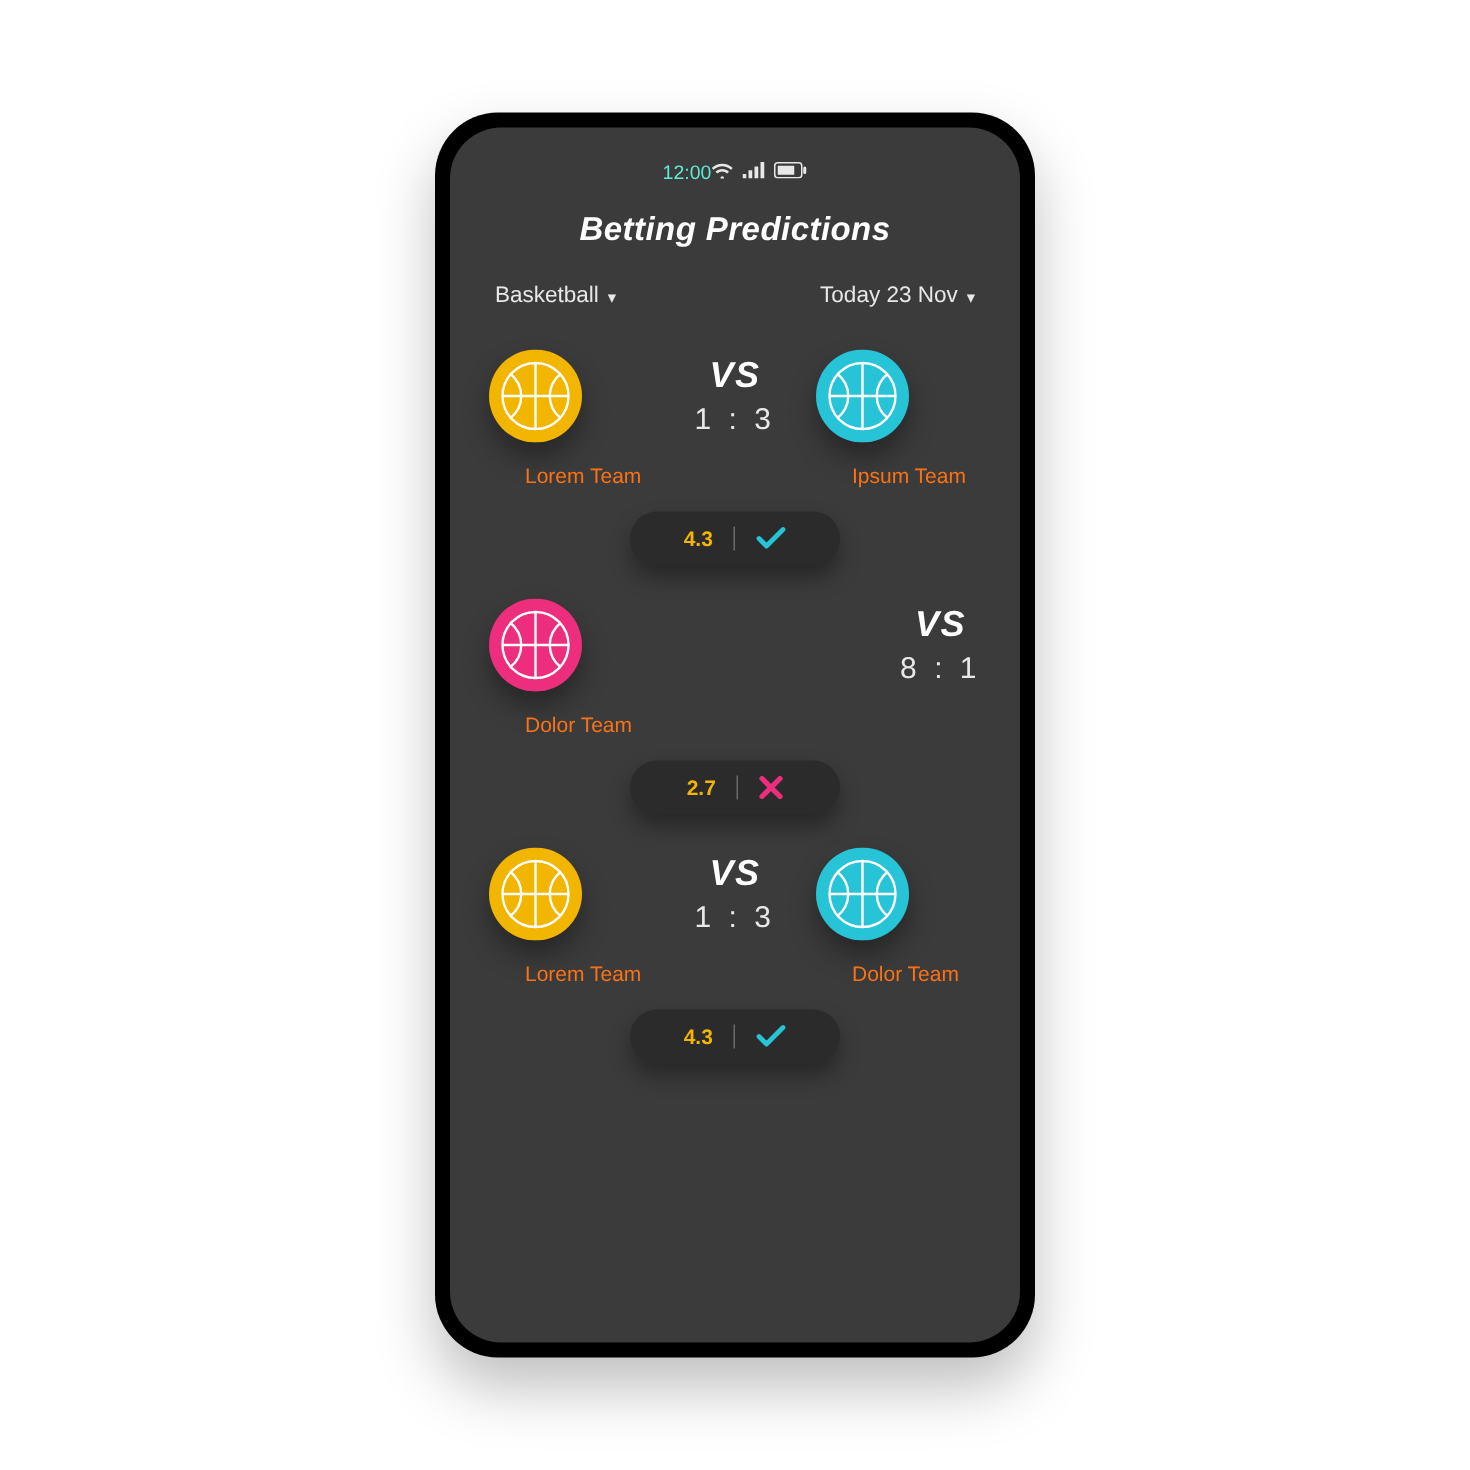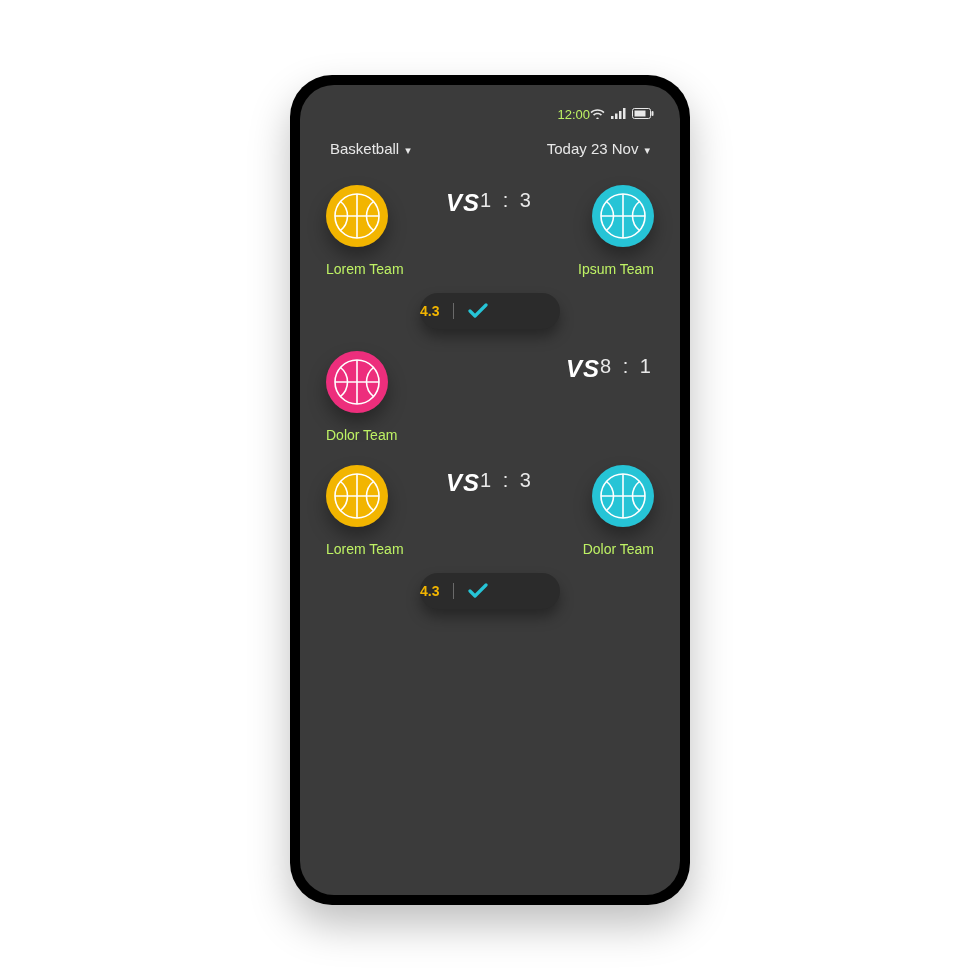--- a/index.html
+++ b/index.html
@@ -24,25 +24,25 @@
     width: 100%;
     height: 100%;
     background: #3b3b3b;
     border-radius: 34px;
     padding: 22px 26px;
     color: #fff;
     overflow: hidden;
   }
   .status-bar {
     display: flex;
-    justify-content: flex-end;
+    justify-content: center;
     align-items: center;
     font-size: 13px;
     font-weight: 500;
-    color: #bef264;
+    color: #5eead4;
     margin-bottom: 18px;
   }
   .status-icons { display: flex; gap: 6px; align-items: center; }
   .title {
     text-align: center;
     font-size: 22px;
     font-weight: 800;
     font-style: italic;
     letter-spacing: 0.3px;
     margin-bottom: 22px;
@@ -64,37 +64,37 @@
     display: flex;
     justify-content: space-between;
     align-items: flex-start;
   }
   .team {
     display: flex;
     flex-direction: column;
     align-items: center;
     width: 110px;
   }
-  .team.right { align-items: flex-end; text-align: right; }
+  .team.right { align-items: flex-start; text-align: right; }
   .team.left { align-items: flex-start; text-align: left; }
   .ball {
     width: 62px;
     height: 62px;
     border-radius: 50%;
     display: flex;
     align-items: center;
     justify-content: center;
     box-shadow: 0 10px 18px rgba(0,0,0,0.35);
     margin-bottom: 14px;
   }
-  .team-name { font-size: 14px; color: #bef264; }
+  .team-name { font-size: 14px; color: #f97316; margin-left: 24px; }
   .center {
     display: flex;
-    flex-direction: row;
-    align-items: flex-start;
+    flex-direction: column;
+    align-items: center;
     padding-top: 4px;
   }
   .vs {
     font-size: 24px;
     font-weight: 800;
     font-style: italic;
     letter-spacing: 1px;
     margin-bottom: 4px;
   }
   .score {
@@ -103,21 +103,21 @@
     color: #e8e8e8;
   }
   .pill {
     width: 140px;
     height: 36px;
     background: #2b2b2b;
     border-radius: 20px;
     margin: 16px auto 0;
     display: flex;
     align-items: center;
-    justify-content: flex-start;
+    justify-content: center;
     gap: 14px;
     box-shadow: 0 8px 14px rgba(0,0,0,0.35);
     cursor: pointer;
   }
   .odds { color: #f2b500; font-size: 14px; font-weight: 600; }
   .sep { width: 1px; height: 16px; background: #6a6a6a; }
   .result-icon { display: flex; align-items: center; }
 </style>
 </head>
 <body>
@@ -144,20 +144,21 @@
         <span>
           <svg width="22" height="11" viewBox="0 0 22 11">
               <rect x="0.5" y="0.5" width="18" height="10" rx="2" stroke="#e8e8e8" fill="none"></rect>
               <rect x="2.5" y="2.5" width="11" height="6" fill="#e8e8e8"></rect>
               <rect x="19.5" y="3" width="2" height="5" rx="1" fill="#e8e8e8"></rect>
             </svg>
         </span>
       </div>
     </div>
 
+    <div class="title">Betting Predictions</div>
 
     <div class="filters">
       <div class="filter">
         <span>Basketball</span>
         <span class="chev">▾</span>
       </div>
       <div class="filter">
         <span>Today 23 Nov</span>
         <span class="chev">▾</span>
       </div>
@@ -226,20 +227,29 @@
     </g>
   </svg>
               </div>
         <div class="team-name">Dolor Team</div>
       </div>
       <div class="center">
         <div class="vs">VS</div>
         <div class="score">8 : 1</div>
       </div>
     </div>
+    <div class="pill">
+      <span class="odds">2.7</span>
+      <span class="sep"></span>
+      <span class="result-icon">
+              <svg width="16" height="16" viewBox="0 0 16 16">
+                <path d="M2 2 L14 14 M14 2 L2 14" stroke="#ed2e7c" stroke-width="3.5" stroke-linecap="round"></path>
+              </svg>
+            </span>
+    </div>
   </div>
         <div class="match">
     <div class="match-row">
       <div class="team left">
         <div class="ball">
                 <svg width="62" height="62" viewBox="0 0 62 62">
     <circle cx="31" cy="31" r="31" fill="#f2b500"></circle>
     <g stroke="#fff" stroke-width="1.6" fill="none">
       <circle cx="31" cy="31" r="22"></circle>
       <path d="M9 31 H53"></path>

